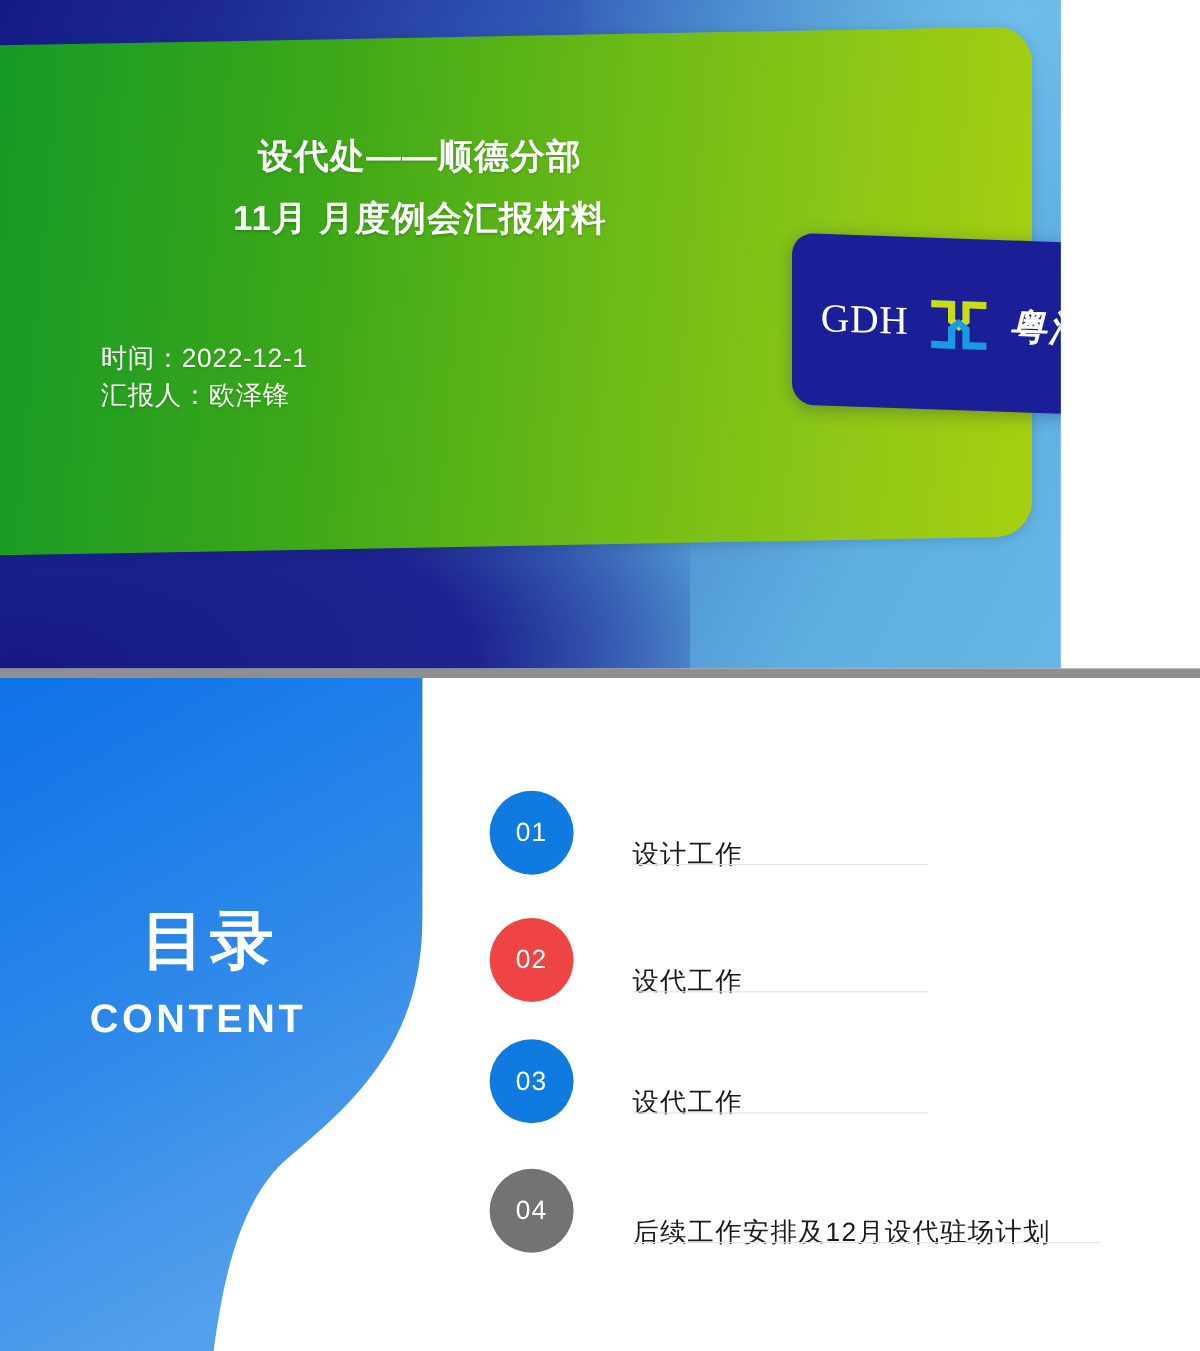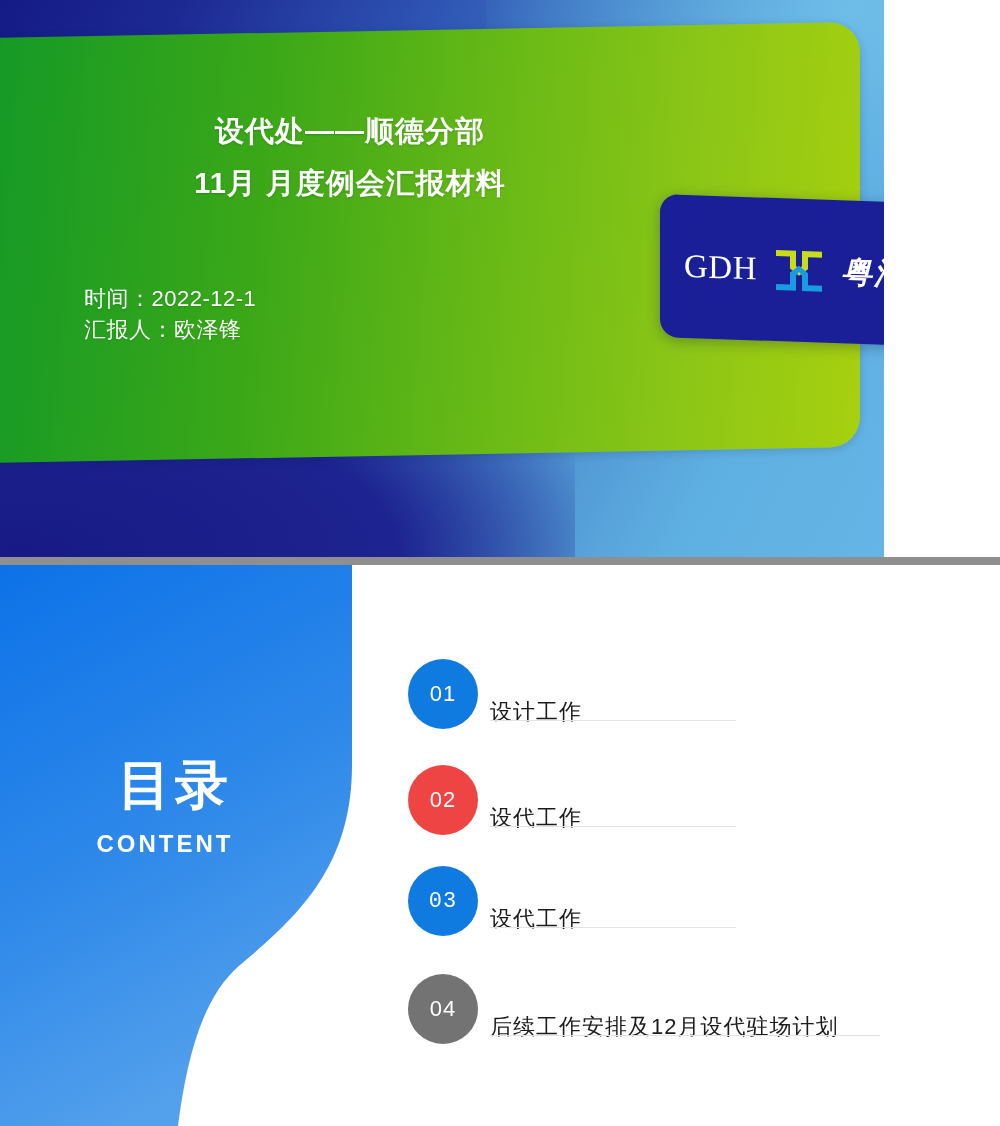--- a/index.html
+++ b/index.html
@@ -153,35 +153,36 @@
   }
   .panel-cn {
     font-size: 53px;
     font-weight: bold;
     letter-spacing: 4px;
     line-height: 1.15;
     padding-left: 20px;
   }
   .panel-en {
     margin-top: 14px;
-    font-size: 24px;
+    font-size: 33px;
     font-weight: bold;
     letter-spacing: 3px;
   }
   .toc-list {
     position: absolute;
     left: 408px; top: 0;
     width: 590px; height: 561px;
   }
   .toc-item {
     position: absolute;
     left: 0;
     display: flex;
     align-items: flex-end;
     height: 70px;
+    gap: 37px;
   }
   .toc-badge {
     width: 70px; height: 70px;
     border-radius: 50%;
     display: flex;
     align-items: center;
     justify-content: center;
     color: #ffffff;
     font-size: 22px;
     letter-spacing: 1px;
@@ -293,21 +294,21 @@
       <div class="toc-item" style="top:200px;">
         <div class="toc-badge" style="background:#ef4444;">
           <span>02</span>
         </div>
         <div class="toc-right">
           <span class="toc-label">设代工作</span>
           <span class="toc-rule" style="width:246px;"></span>
         </div>
       </div>
 
-      <div class="toc-item" style="top:301px;font-family:Liberation Mono, monospace;">
+      <div class="toc-item" style="top:301px;">
         <div class="toc-badge" style="background:#0f7ae0;">
           <span>03</span>
         </div>
         <div class="toc-right">
           <span class="toc-label">设代工作</span>
           <span class="toc-rule" style="width:246px;"></span>
         </div>
       </div>
 
       <div class="toc-item" style="top:409px;">

